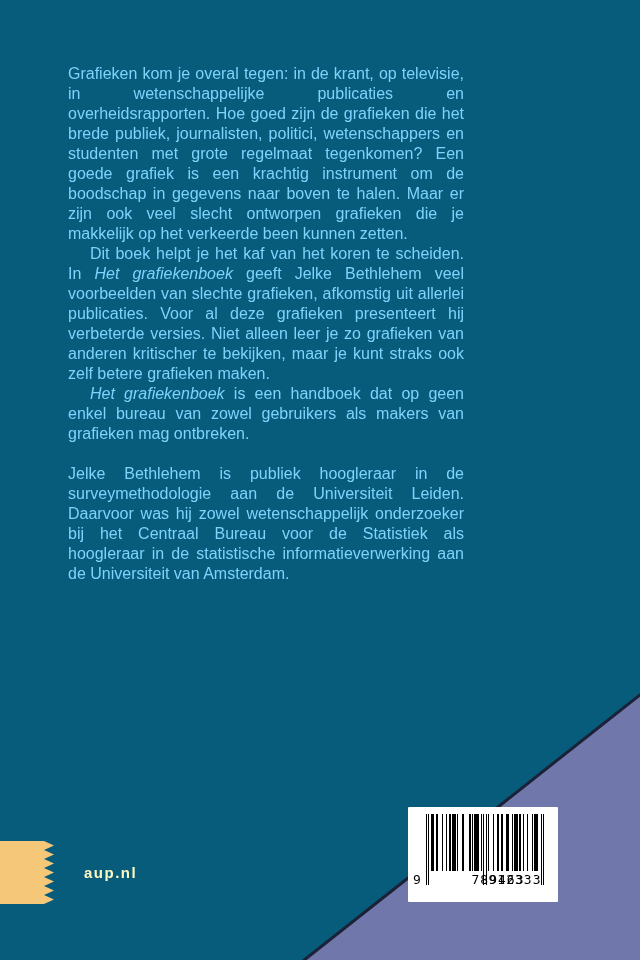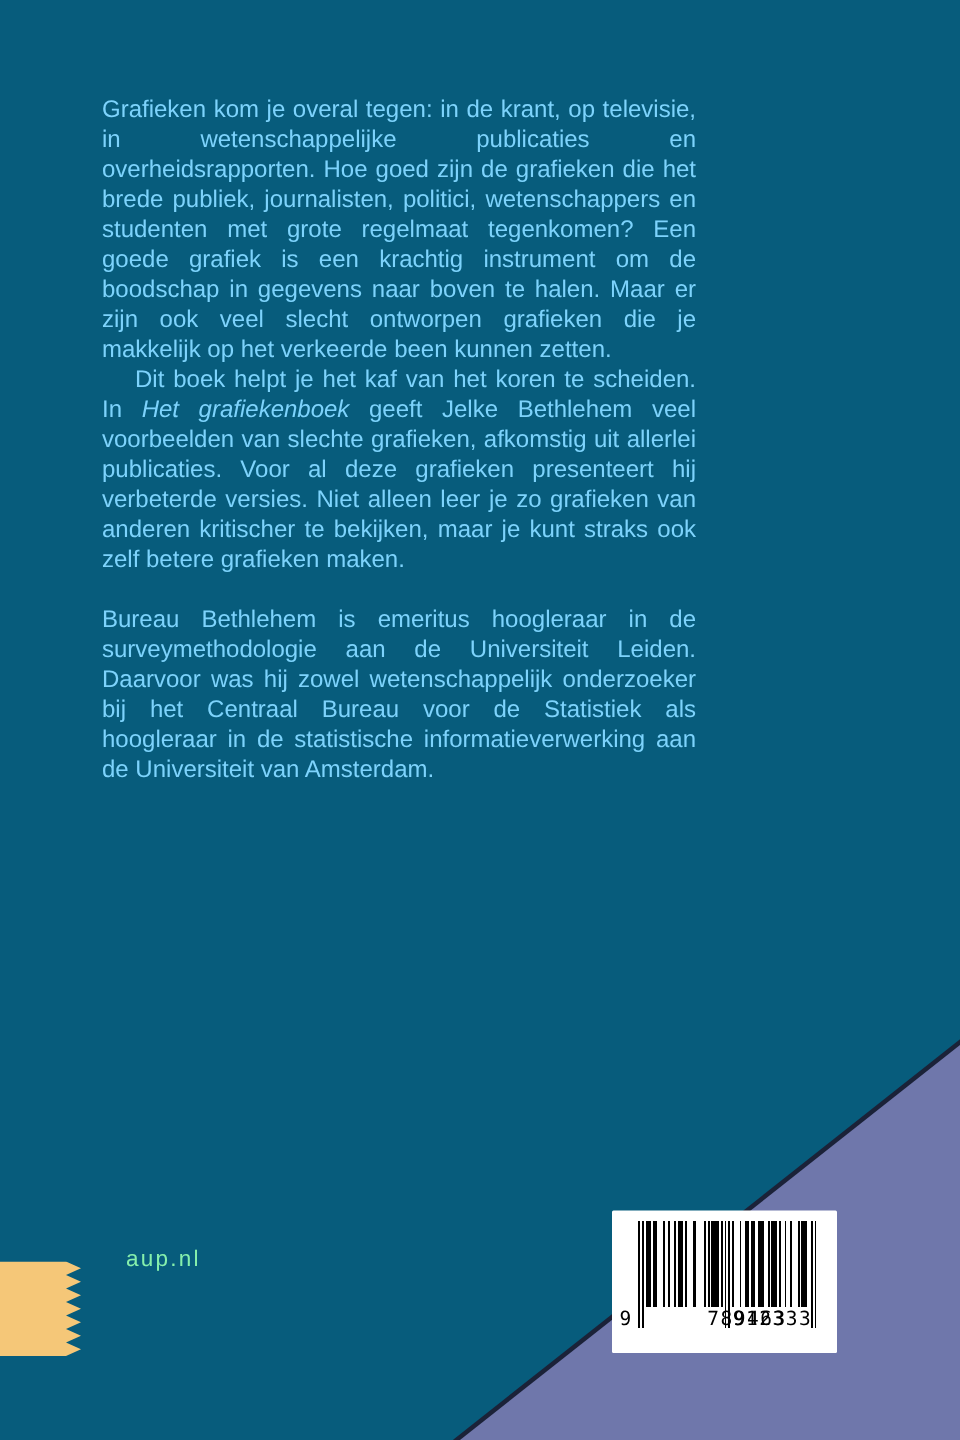--- a/index.html
+++ b/index.html
@@ -13,22 +13,22 @@
   .text-block{
     position:absolute;left:68px;top:64px;width:396px;
     color:#7dd3fc;font-size:16px;line-height:20px;font-weight:500;
     text-align:justify;
   }
   .text-block p{margin:0;}
   .text-block p.indent{text-indent:22px;}
   .text-block em{font-style:italic;}
   .bio{margin-top:20px;}
   .aup{
-    position:absolute;left:84px;top:831px;
-    color:#86efac;font-size:15px;letter-spacing:1.5px;font-weight:400;
+    position:absolute;left:84px;top:864px;
+    color:#fef9c3;font-size:15px;letter-spacing:1.5px;font-weight:700;
   }
   .tab-svg{position:absolute;left:0;top:841px;width:54px;height:63px;display:block;}
   .barcode-box{
     position:absolute;left:408px;top:807px;width:150px;height:95px;
     background:#FFFFFF;border-radius:1px;
   }
   .barcode-svg{position:absolute;left:0;top:0;width:150px;height:95px;display:block;}
   .bc-digit{
     position:absolute;color:#000;font-family:"DejaVu Sans Mono", monospace;
     font-size:13px;font-weight:500;line-height:13px;top:66px;text-align:center;
@@ -45,23 +45,24 @@
 
   <svg class="corner-svg" viewBox="0 0 640 960" preserveAspectRatio="none" aria-hidden="true">
     <polygon id="corner-poly" points="640,696 640,960 305,960" fill="#6F77AB"></polygon>
     <line id="corner-line" x1="641" y1="694" x2="303" y2="961" stroke-width="3" stroke="#1B2238"></line>
   </svg>
 
   <div class="text-block">
     <div>
         <p class=""><span>Grafieken kom je overal tegen: in de krant, op televisie, in wetenschappelijke publicaties en overheidsrapporten. Hoe goed zijn de grafieken die het brede publiek, journalisten, politici, wetenschappers en studenten met grote regelmaat tegenkomen? Een goede grafiek is een krachtig instrument om de boodschap in gegevens naar boven te halen. Maar er zijn ook veel slecht ontworpen grafieken die je makkelijk op het verkeerde been kunnen zetten.</span></p>
         <p class="indent"><span>Dit boek helpt je het kaf van het koren te scheiden. In </span><em>Het grafiekenboek</em><span> geeft Jelke Bethlehem veel voorbeelden van slechte grafieken, afkomstig uit allerlei publicaties. Voor al deze grafieken presenteert hij verbeterde versies. Niet alleen leer je zo grafieken van anderen kritischer te bekijken, maar je kunt straks ook zelf betere grafieken maken.</span></p>
+        <p class="indent"><em>Het grafiekenboek</em><span> is een handboek dat op geen enkel bureau van zowel gebruikers als makers van grafieken mag ontbreken.</span></p>
       </div>
     <div class="bio">
-      <p>Bureau Bethlehem is emeritus hoogleraar in de surveymethodologie aan de Universiteit Leiden. Daarvoor was hij zowel wetenschappelijk onderzoeker bij het Centraal Bureau voor de Statistiek als hoogleraar in de statistische informatieverwerking aan de Universiteit van Amsterdam.</p>
+      <p>Jelke Bethlehem is publiek hoogleraar in de surveymethodologie aan de Universiteit Leiden. Daarvoor was hij zowel wetenschappelijk onderzoeker bij het Centraal Bureau voor de Statistiek als hoogleraar in de statistische informatieverwerking aan de Universiteit van Amsterdam.</p>
     </div>
   </div>
 
   <svg class="tab-svg" viewBox="0 0 54 63" preserveAspectRatio="none" aria-hidden="true">
     <path id="tab-path" d="M0,0 H44 L54,4.5 L44,9 L54,13.5 L44,18 L54,22.5 L44,27 L54,31.5 L44,36 L54,40.5 L44,45 L54,49.5 L44,54 L54,58.5 L44,63 H0 Z" fill="#F5C778"></path>
   </svg>
 
   <div class="aup">aup.nl</div>
 
   <div class="barcode-box">

